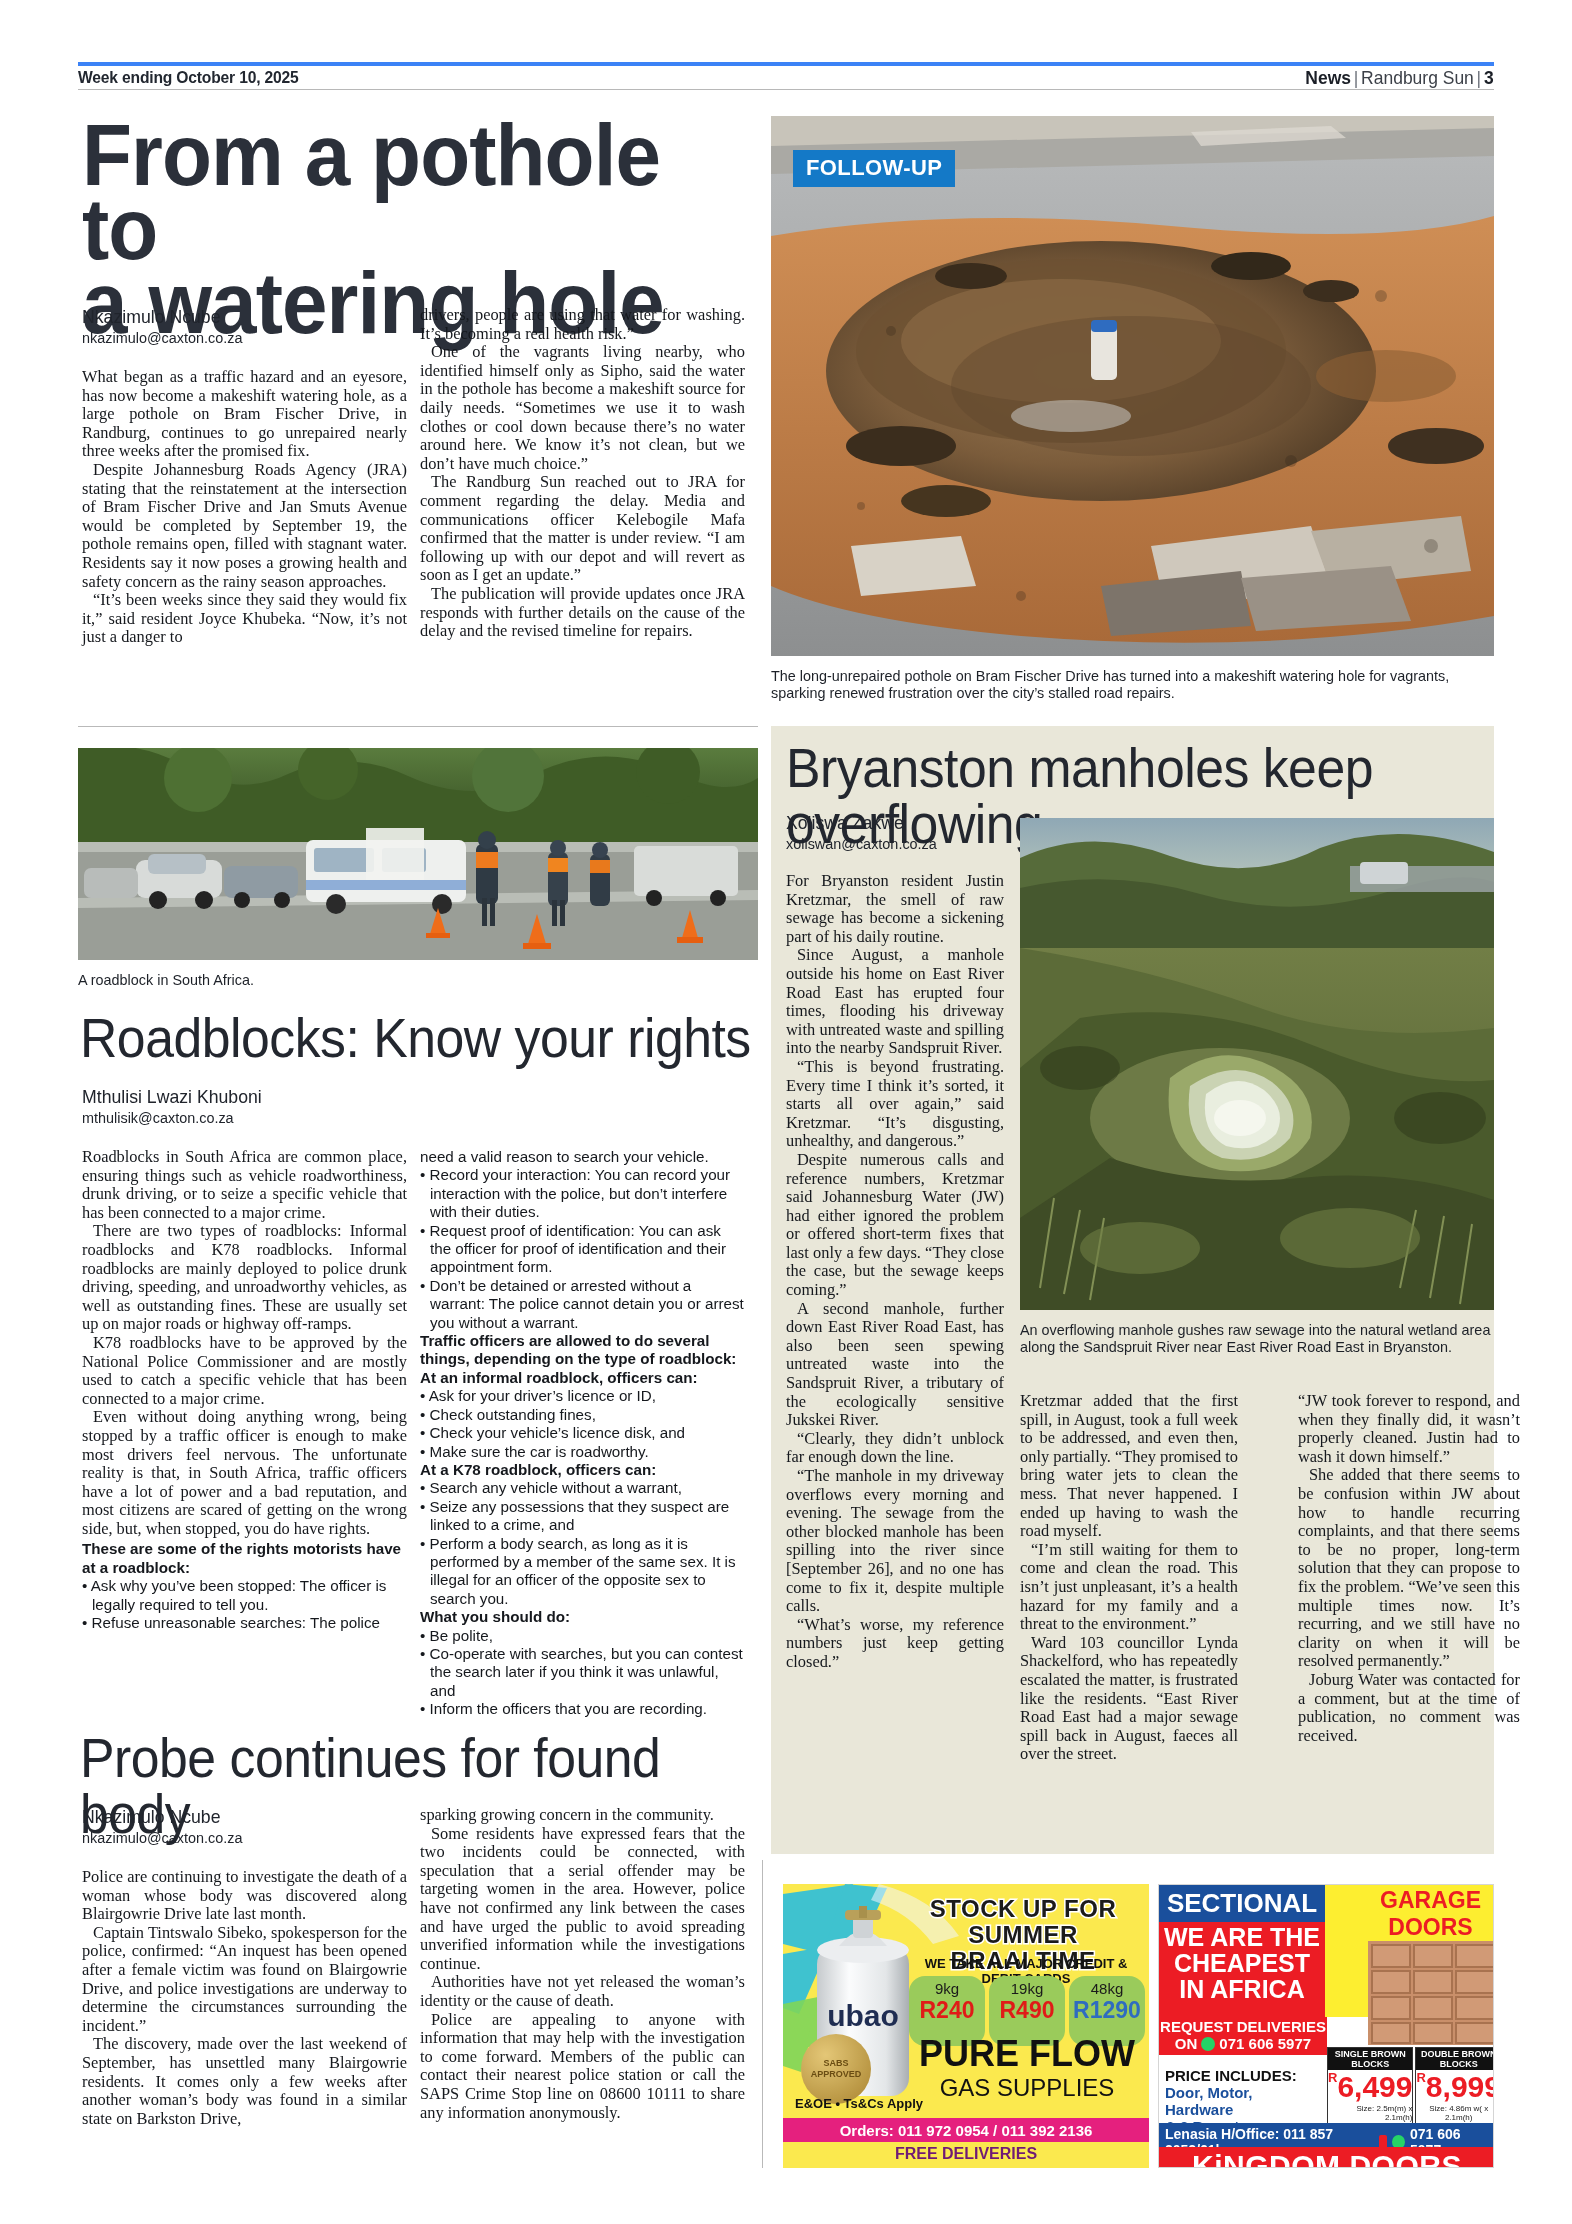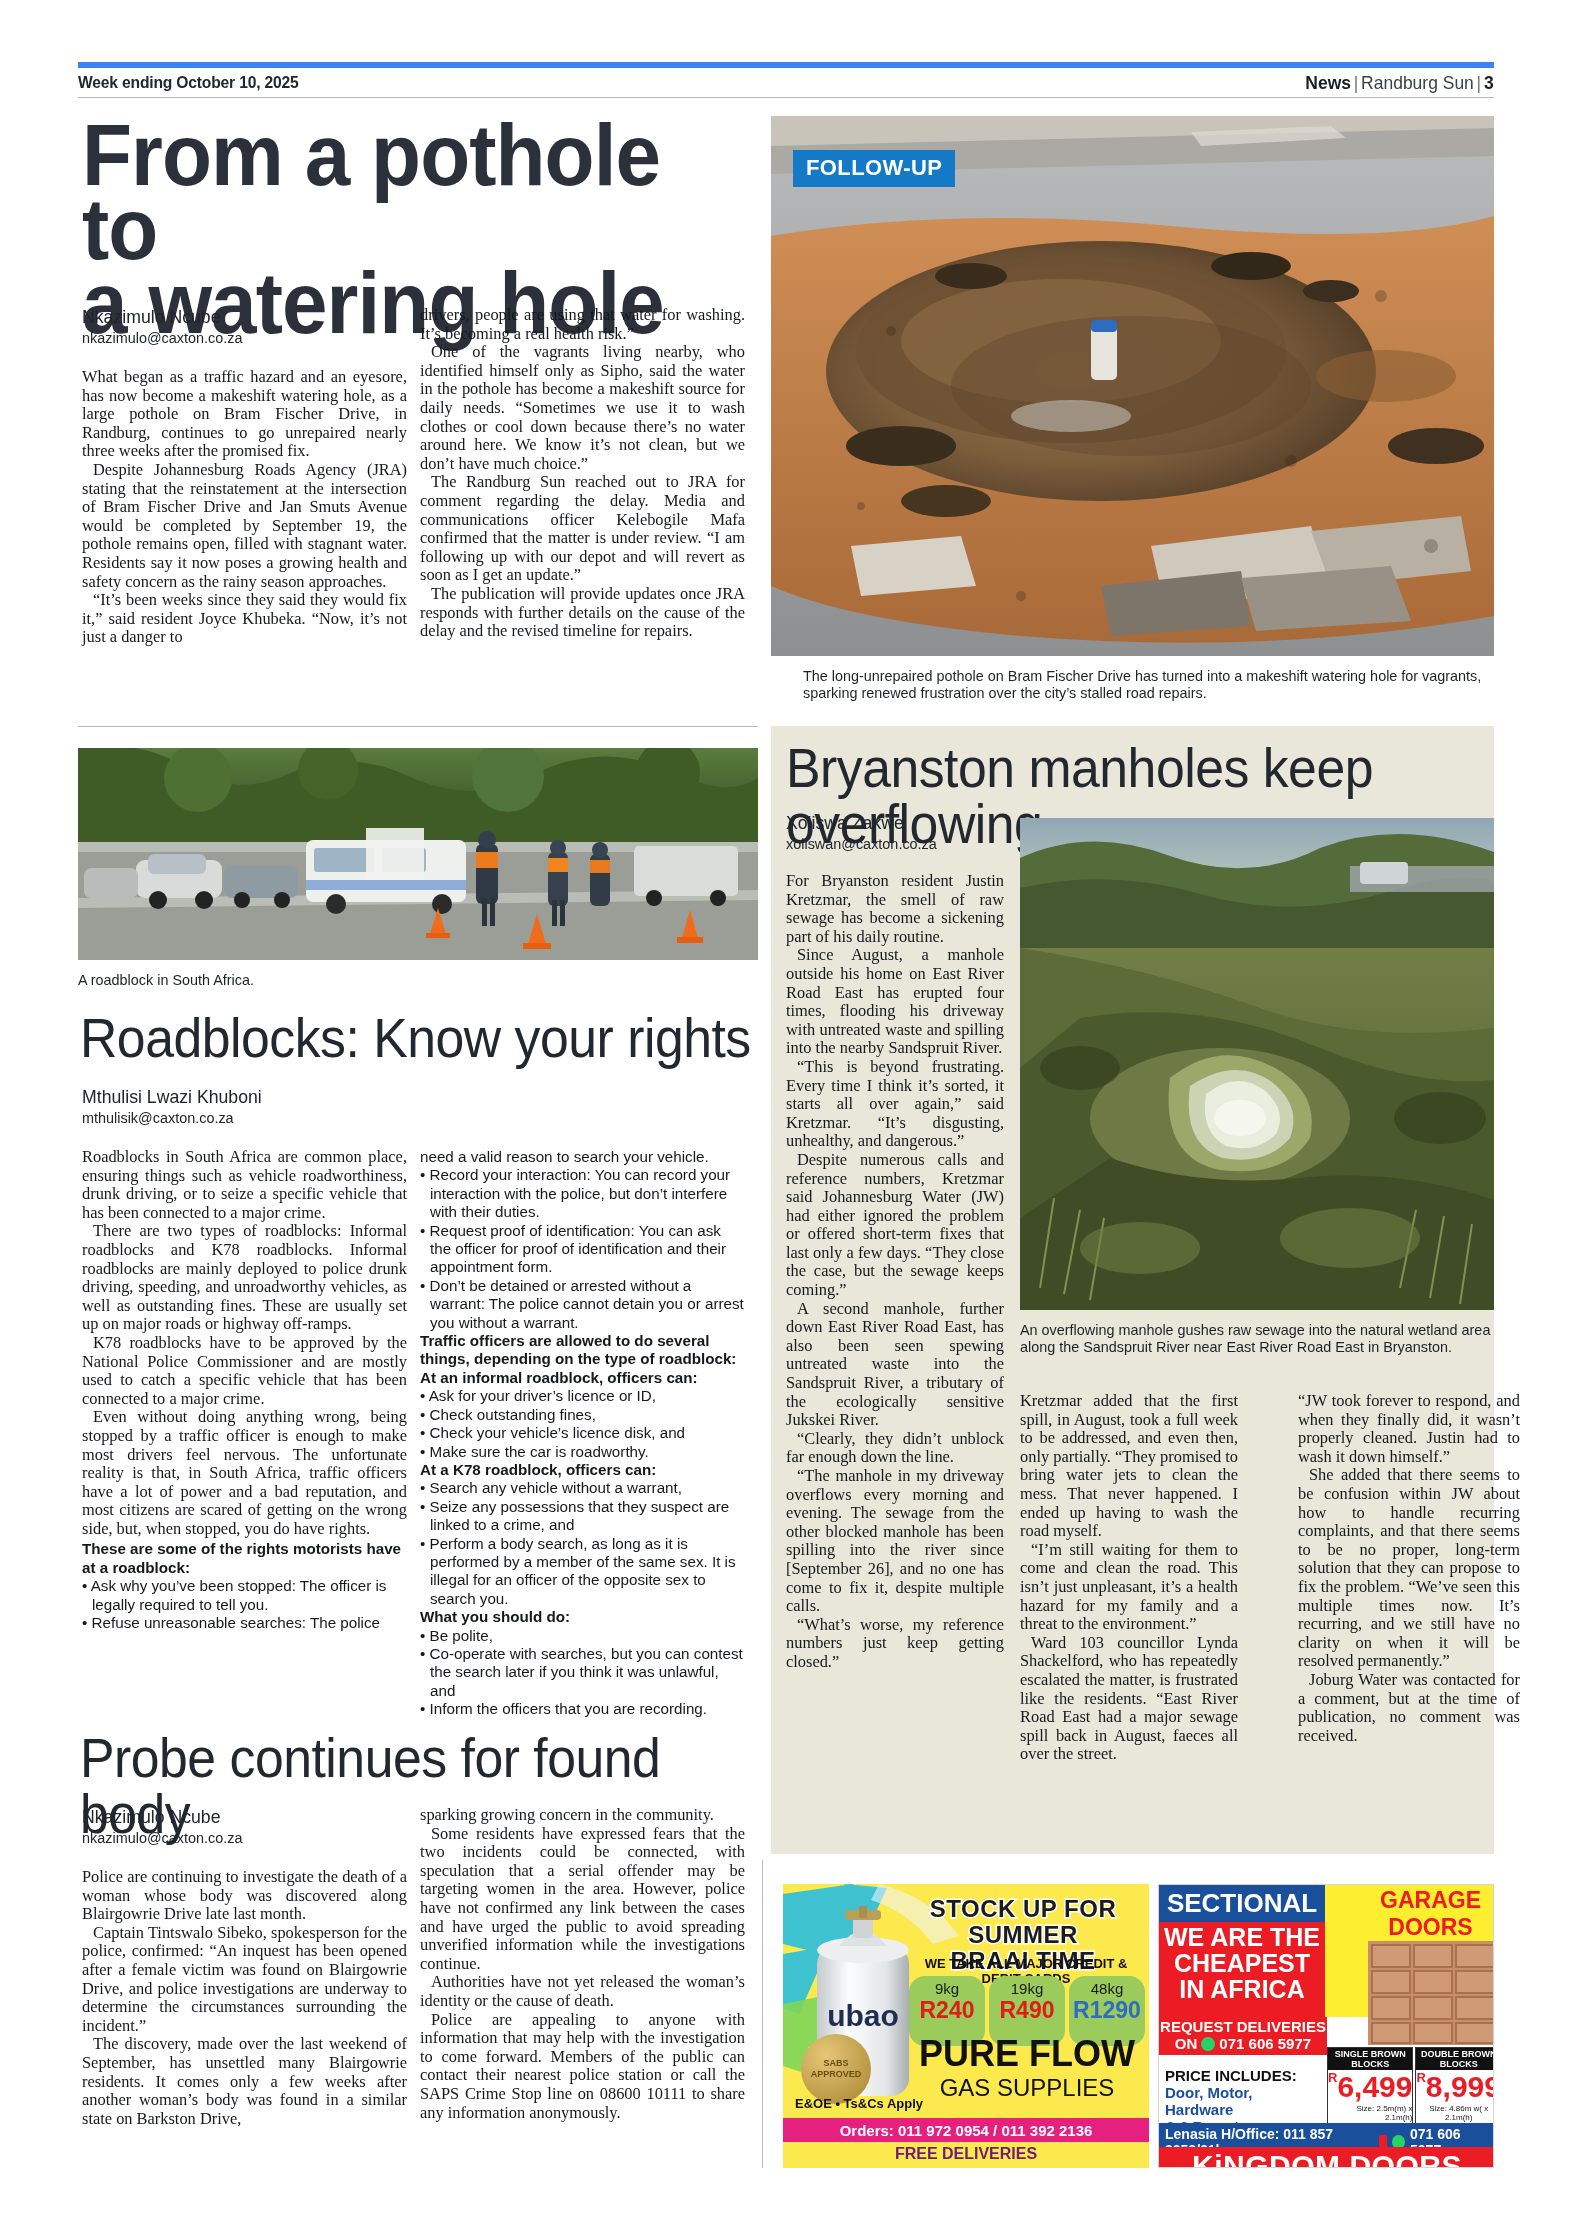--- a/index.html
+++ b/index.html
@@ -11,23 +11,23 @@
   .page {
     position: relative;
     width: 1572px; height: 2224px;
     background: #ffffff;
     overflow: hidden;
   }
 
   
   .masthead {
     position: absolute; left: 78px; top: 62px; width: 1416px;
-    border-top: 6px solid #3b82f6;
+    border-top: 4px solid #3b82f6;
     border-bottom: 1px solid #b8b8b8;
-    height: 36px;
+    height: 28px;
     display: flex; align-items: center; justify-content: space-between;
   }
   .mast-left {
     font-family: "Liberation Sans Narrow", "Liberation Sans", sans-serif;
     font-weight: bold; font-size: 17px; color: #222730;
     letter-spacing: -0.2px; transform: scaleX(0.92); transform-origin: left center;
   }
   .mast-right {
     font-family: "Liberation Sans Narrow", "Liberation Sans", sans-serif;
     font-size: 19px; color: #3c4048;
@@ -202,21 +202,21 @@
           <circle cx="610" cy="180" r="6"></circle>
         <circle cx="660" cy="430" r="7"></circle>
           <circle cx="250" cy="480" r="5"></circle>
         <circle cx="520" cy="345" r="6"></circle>
           <circle cx="90" cy="390" r="4"></circle>
       </g>
     </svg>
     <div class="badge" style="left:22px;top:34px;">FOLLOW-UP</div>
   </div>
 
-  <div class="caption" style="position:absolute;left:771px;top:668px;width:723px;margin-left:32px;">The long-unrepaired pothole on Bram Fischer Drive has turned into a makeshift watering hole for vagrants, sparking renewed frustration over the city’s stalled road repairs.</div>
+  <div class="caption" style="position:absolute;left:771px;top:668px;width:723px;">The long-unrepaired pothole on Bram Fischer Drive has turned into a makeshift watering hole for vagrants, sparking renewed frustration over the city’s stalled road repairs.</div>
 
   <div class="rule-h" style="left:78px;top:726px;width:680px;"></div>
 
   <div class="cream" style="left:771px;top:726px;width:723px;height:1128px;"></div>
 
   <div class="hl-mid" style="position:absolute;left:786px;top:740px;width:740px;">Bryanston manholes keep overflowing</div>
 
   <div style="position:absolute;left:786px;top:812px;">
     <div class="byline-name">Xoliswa Zakwe</div>
     <div class="byline-mail">xoliswan@caxton.co.za</div>

